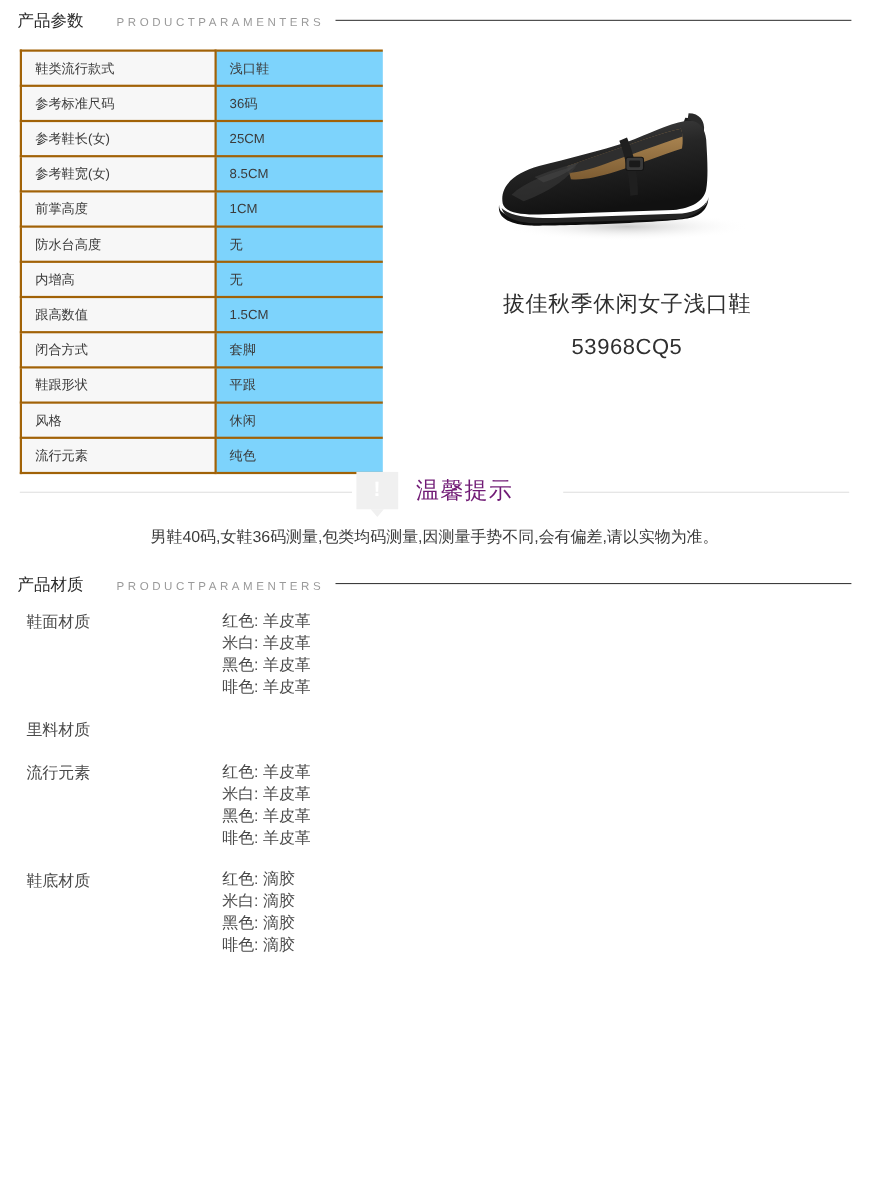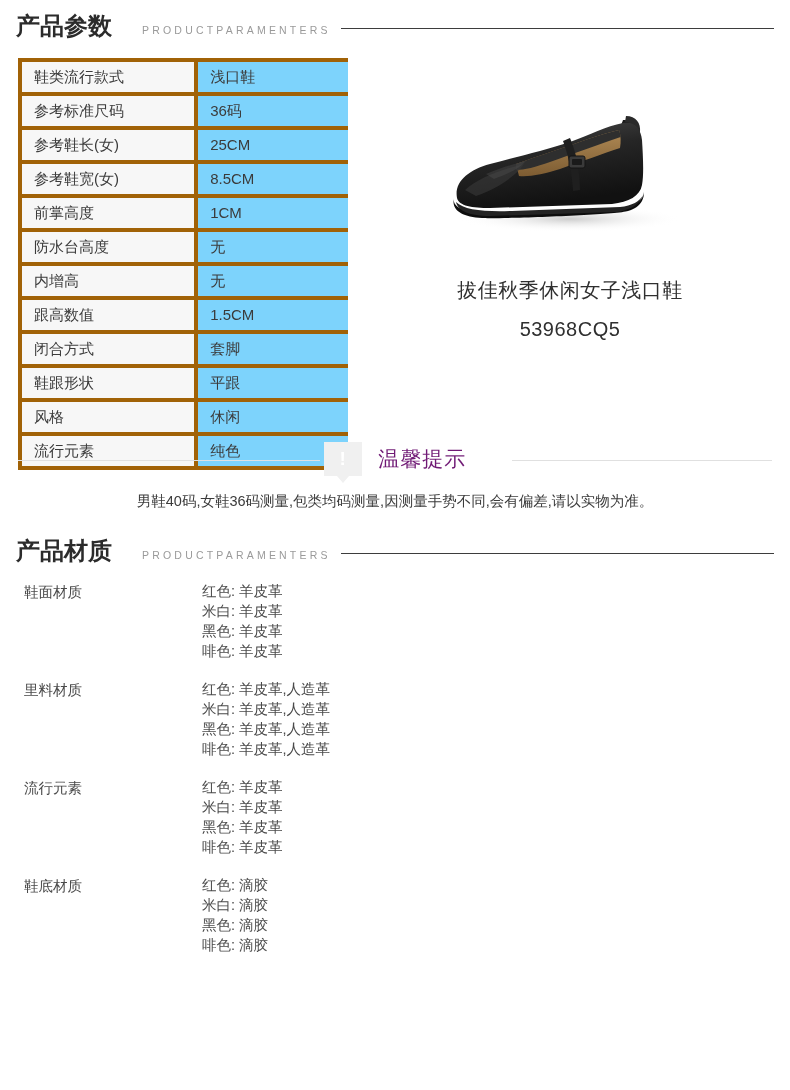--- a/index.html
+++ b/index.html
@@ -22,22 +22,22 @@
   }
 
   
   .section-header {
     display: flex;
     align-items: baseline;
     padding: 0 16px;
     position: relative;
   }
   .section-header .cn-title {
-    font-size: 24px;
-    font-weight: bold;
+    font-size: 15px;
+    font-weight: normal;
     color: #2b2b2b;
     letter-spacing: 0px;
     white-space: nowrap;
   }
   .section-header .en-title {
     font-size: 10.5px;
     color: #9a9a9a;
     letter-spacing: 3.2px;
     margin-left: 30px;
     white-space: nowrap;
@@ -62,22 +62,22 @@
     position: absolute;
     left: 18px;
     top: 0;
     width: 330px;
     border-collapse: collapse;
   }
   .spec-table tr {
     height: 30px;
   }
   .spec-table td {
-    border: 4px solid #a16207;
-    font-size: 15px;
+    border: 2px solid #a16207;
+    font-size: 12px;
     color: #3b3b3b;
     padding: 0 0 0 12px;
     vertical-align: middle;
     line-height: 30px;
     height: 30px;
   }
   .spec-table td.label {
     width: 172px;
     background: #f7f7f7;
     color: #3b3b3b;
@@ -359,26 +359,20 @@
       <div class="material-values">
         <div>红色: 羊皮革</div>
         <div>米白: 羊皮革</div>
         <div>黑色: 羊皮革</div>
         <div>啡色: 羊皮革</div>
       </div>
     </div>
 
     <div class="material-row">
       <div class="material-name">里料材质</div>
-      <div class="material-values">
-        <div>红色: 羊皮革,人造革</div>
-        <div>米白: 羊皮革,人造革</div>
-        <div>黑色: 羊皮革,人造革</div>
-        <div>啡色: 羊皮革,人造革</div>
-      </div>
     </div>
 
     <div class="material-row">
       <div class="material-name">流行元素</div>
       <div class="material-values">
         <div>红色: 羊皮革</div>
         <div>米白: 羊皮革</div>
         <div>黑色: 羊皮革</div>
         <div>啡色: 羊皮革</div>
       </div>

